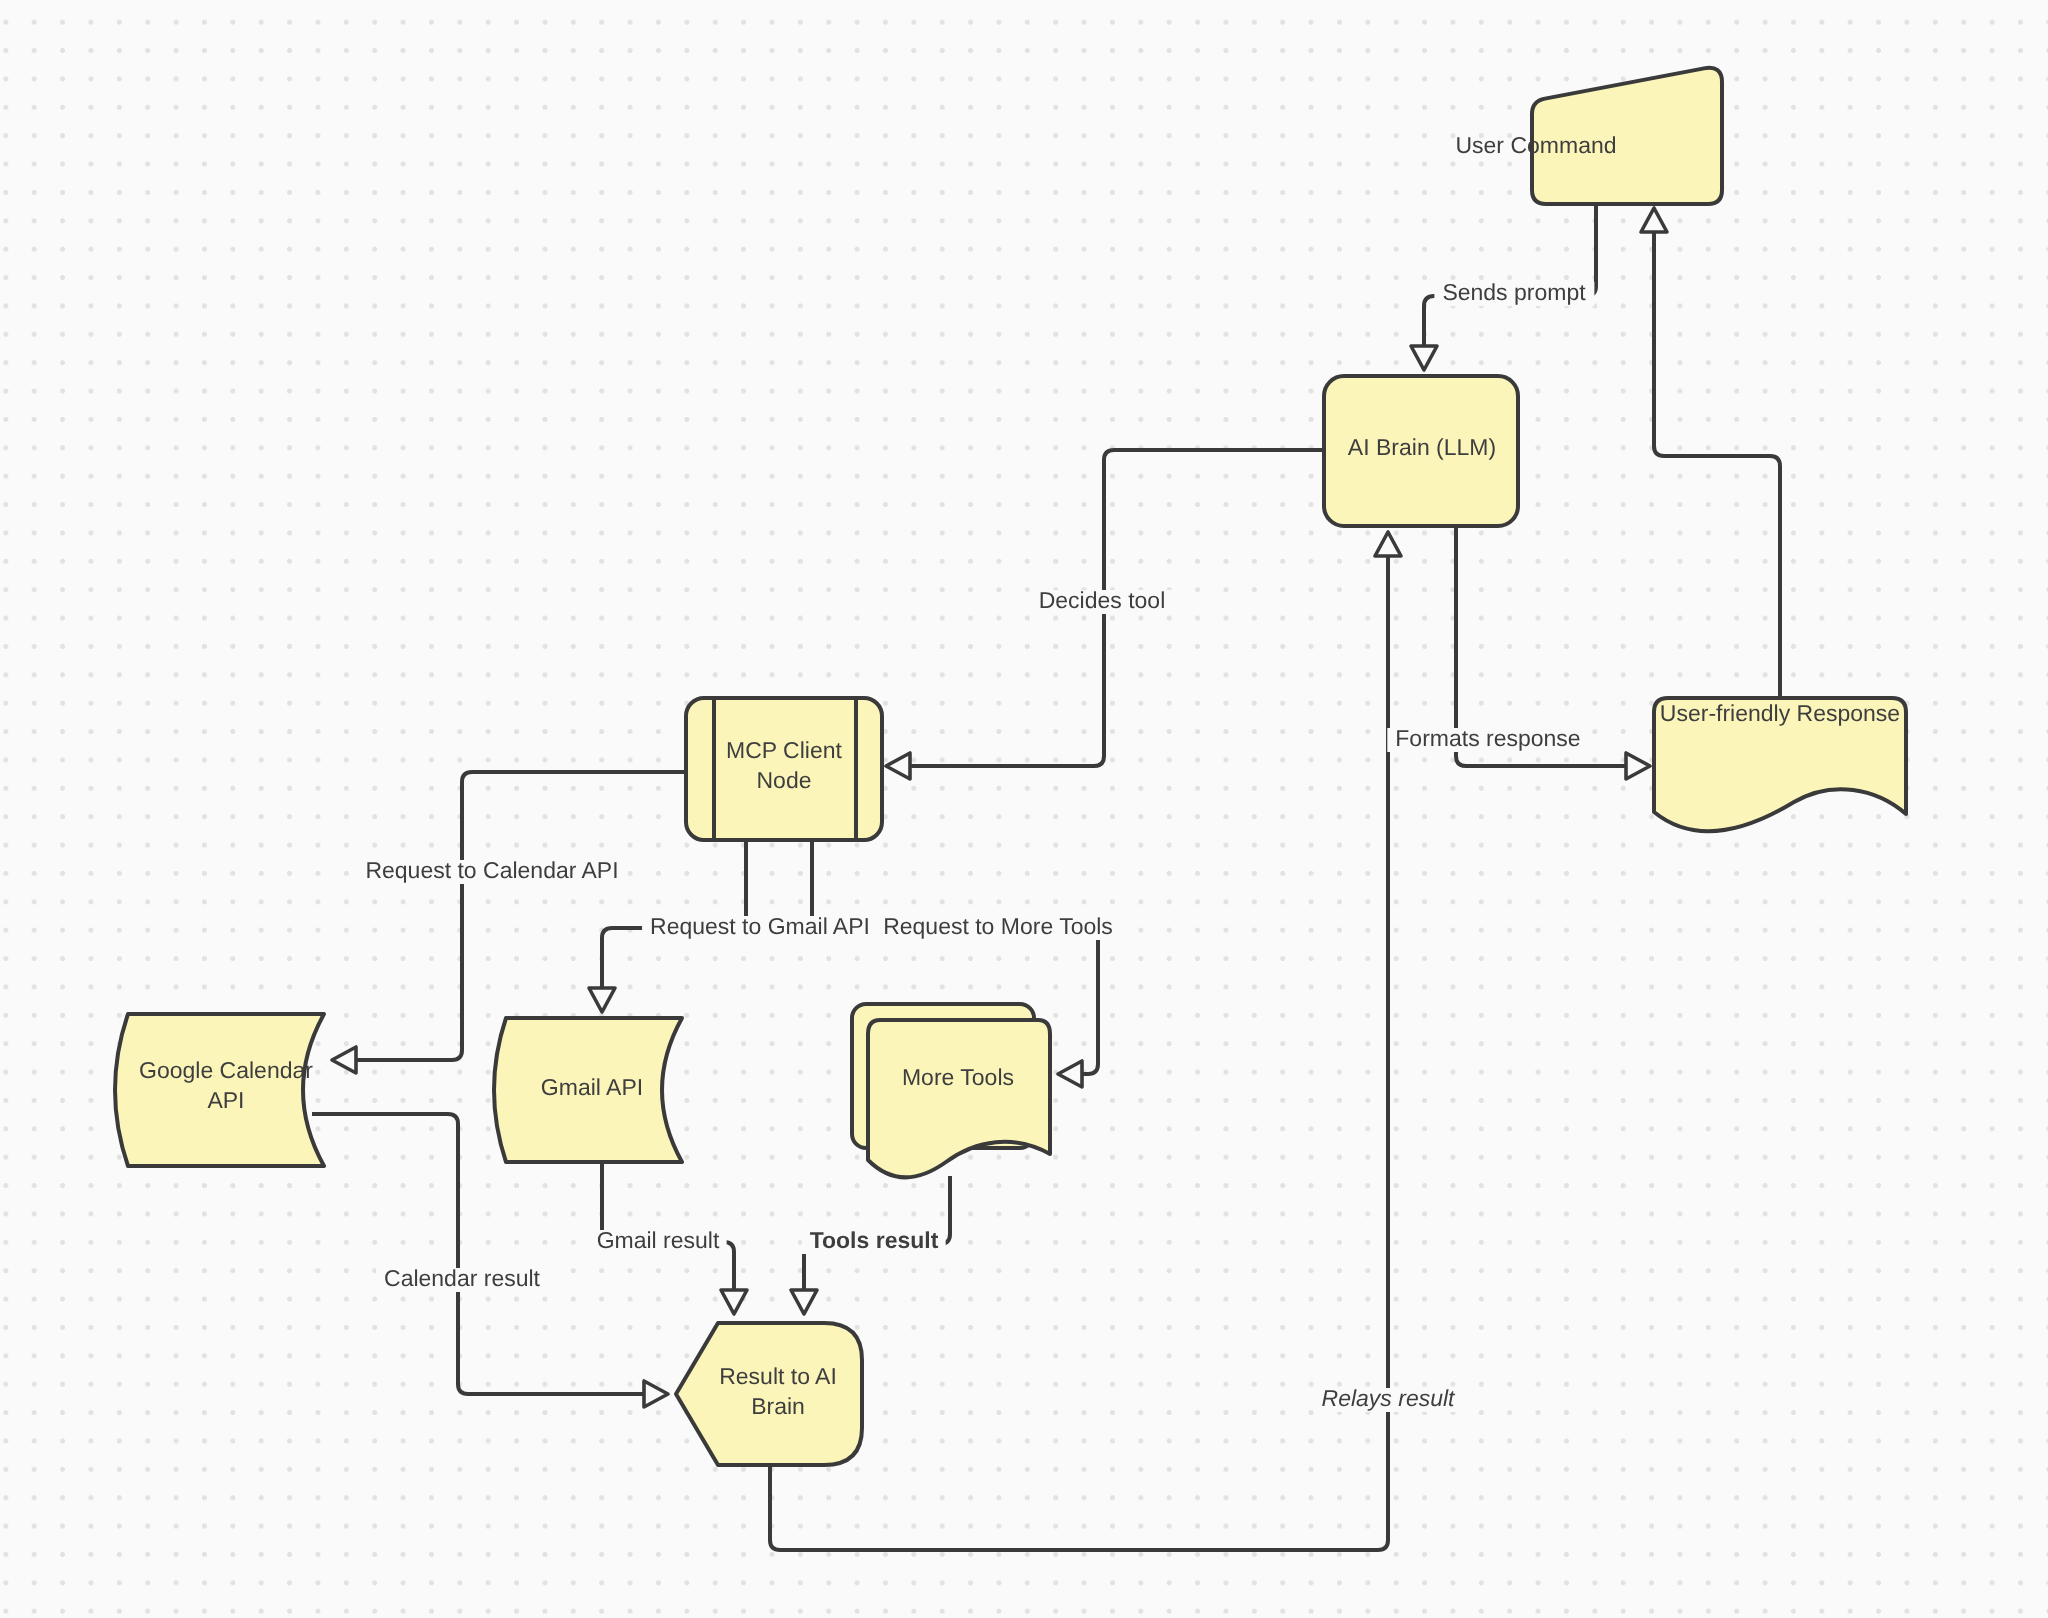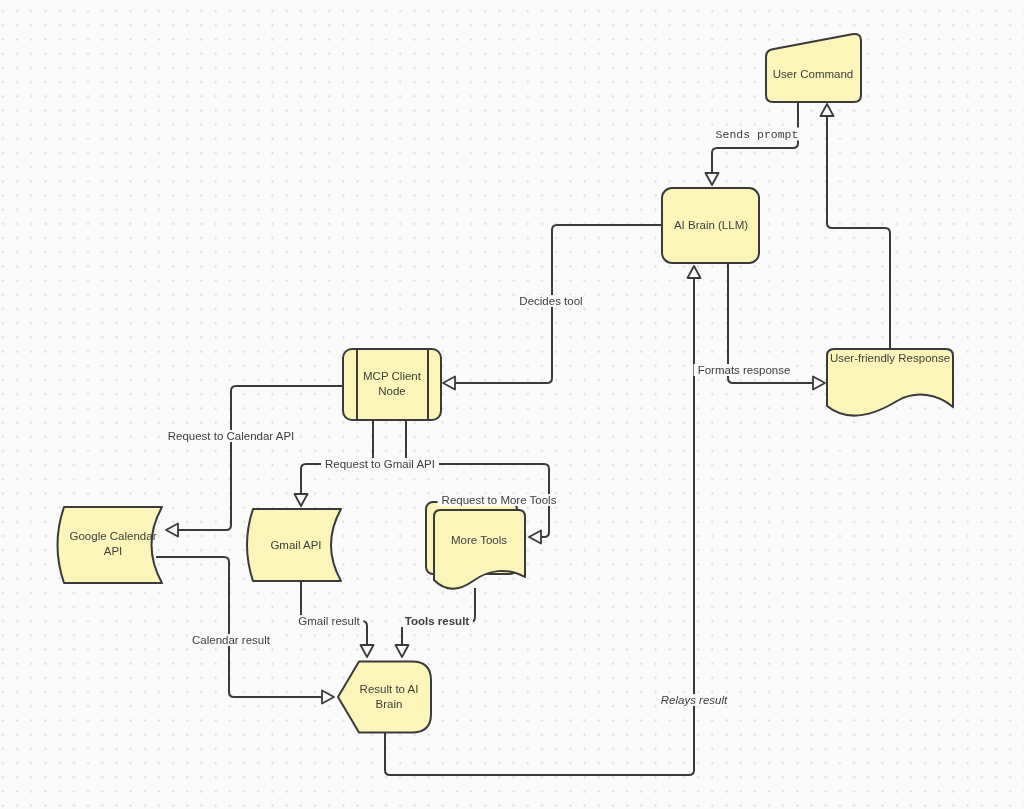--- a/index.html
+++ b/index.html
@@ -97,33 +97,33 @@
     <path class="node-shape" d="M 64 507 L 162 507 Q 141 545 162 583 L 64 583 Q 51 545 64 507 Z"></path>
 
     <path class="node-shape" d="M 253 509 L 341 509 Q 321 545 341 581 L 253 581 Q 241 545 253 509 Z"></path>
 
     <rect class="node-shape" x="426" y="502" width="91" height="72" rx="7"></rect>
     <path class="node-shape" d="M 440 510 L 519 510 Q 525 510 525 517 L 525 577 C 507 567 488 570 473 581 C 459 591 446 592 434 580 L 434 517 Q 434 510 440 510 Z"></path>
 
     <path class="node-shape" d="M 338 697 L 359 661.5 L 412 661.5 Q 431 661.5 431 680 L 431 714 Q 431 732.5 412 732.5 L 359 732.5 Z"></path>
   </svg>
 
-  <div class="node-label nowrap" style="left:813px; top:74px;">User Command</div>
+  <div class="node-label nowrap" style="left:768px; top:74px;">User Command</div>
   <div class="node-label nowrap" style="left:711px; top:225px;">AI Brain (LLM)</div>
   <div class="node-label" style="left:392px; top:384px; width:72px;">MCP Client Node</div>
   <div class="node-label nowrap" style="left:890px; top:358px;">User-friendly Response</div>
   <div class="node-label" style="left:113px; top:544px; width:100px;">Google Calendar API</div>
   <div class="node-label nowrap" style="left:296px; top:545px;">Gmail API</div>
   <div class="node-label nowrap" style="left:479px; top:540px;text-align:center;">More Tools</div>
   <div class="node-label" style="left:389px; top:697px; width:86px;">Result to AI Brain</div>
 
-  <div class="edge-label" style="left:757px; top:134px;font-family:Liberation Mono, monospace;">Sends prompt</div>
+  <div class="edge-label" style="left:757px; top:147px;">Sends prompt</div>
   <div class="edge-label" style="left:551px; top:301px;">Decides tool</div>
-  <div class="edge-label" style="left:231px; top:436px;">Request to Calendar API</div>
+  <div class="edge-label" style="left:246px; top:436px;">Request to Calendar API</div>
   <div class="edge-label" style="left:340px; top:464px;margin-left:40px;">Request to Gmail API</div>
-  <div class="edge-label" style="left:499px; top:464px;margin-top:36px;">Request to More Tools</div>
+  <div class="edge-label" style="left:499px; top:464px;">Request to More Tools</div>
   <div class="edge-label" style="left:231px; top:640px;">Calendar result</div>
   <div class="edge-label" style="left:329px; top:621px;">Gmail result</div>
   <div class="edge-label" style="left:437px; top:621px;font-weight:bold;">Tools result</div>
   <div class="edge-label" style="left:694px; top:700px;font-style:italic;">Relays result</div>
   <div class="edge-label" style="left:744px; top:370px;">Formats response</div>
 
 </div>
 
 </body></html>

